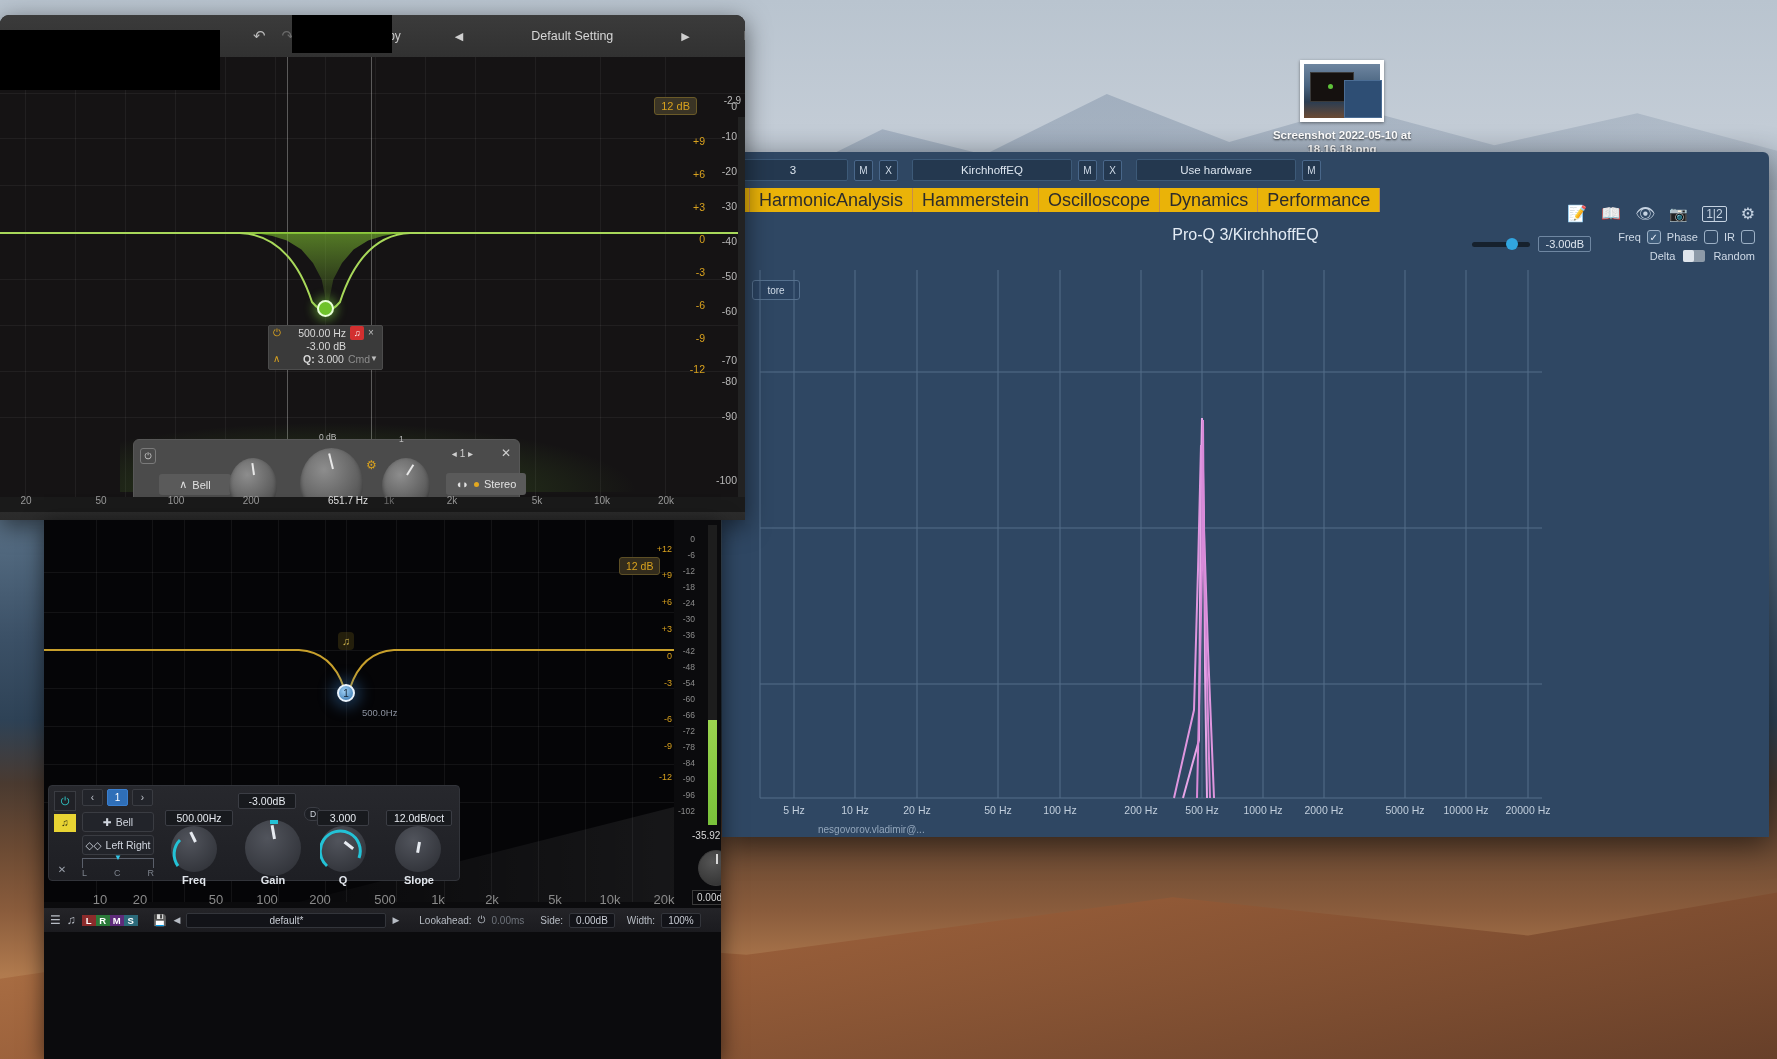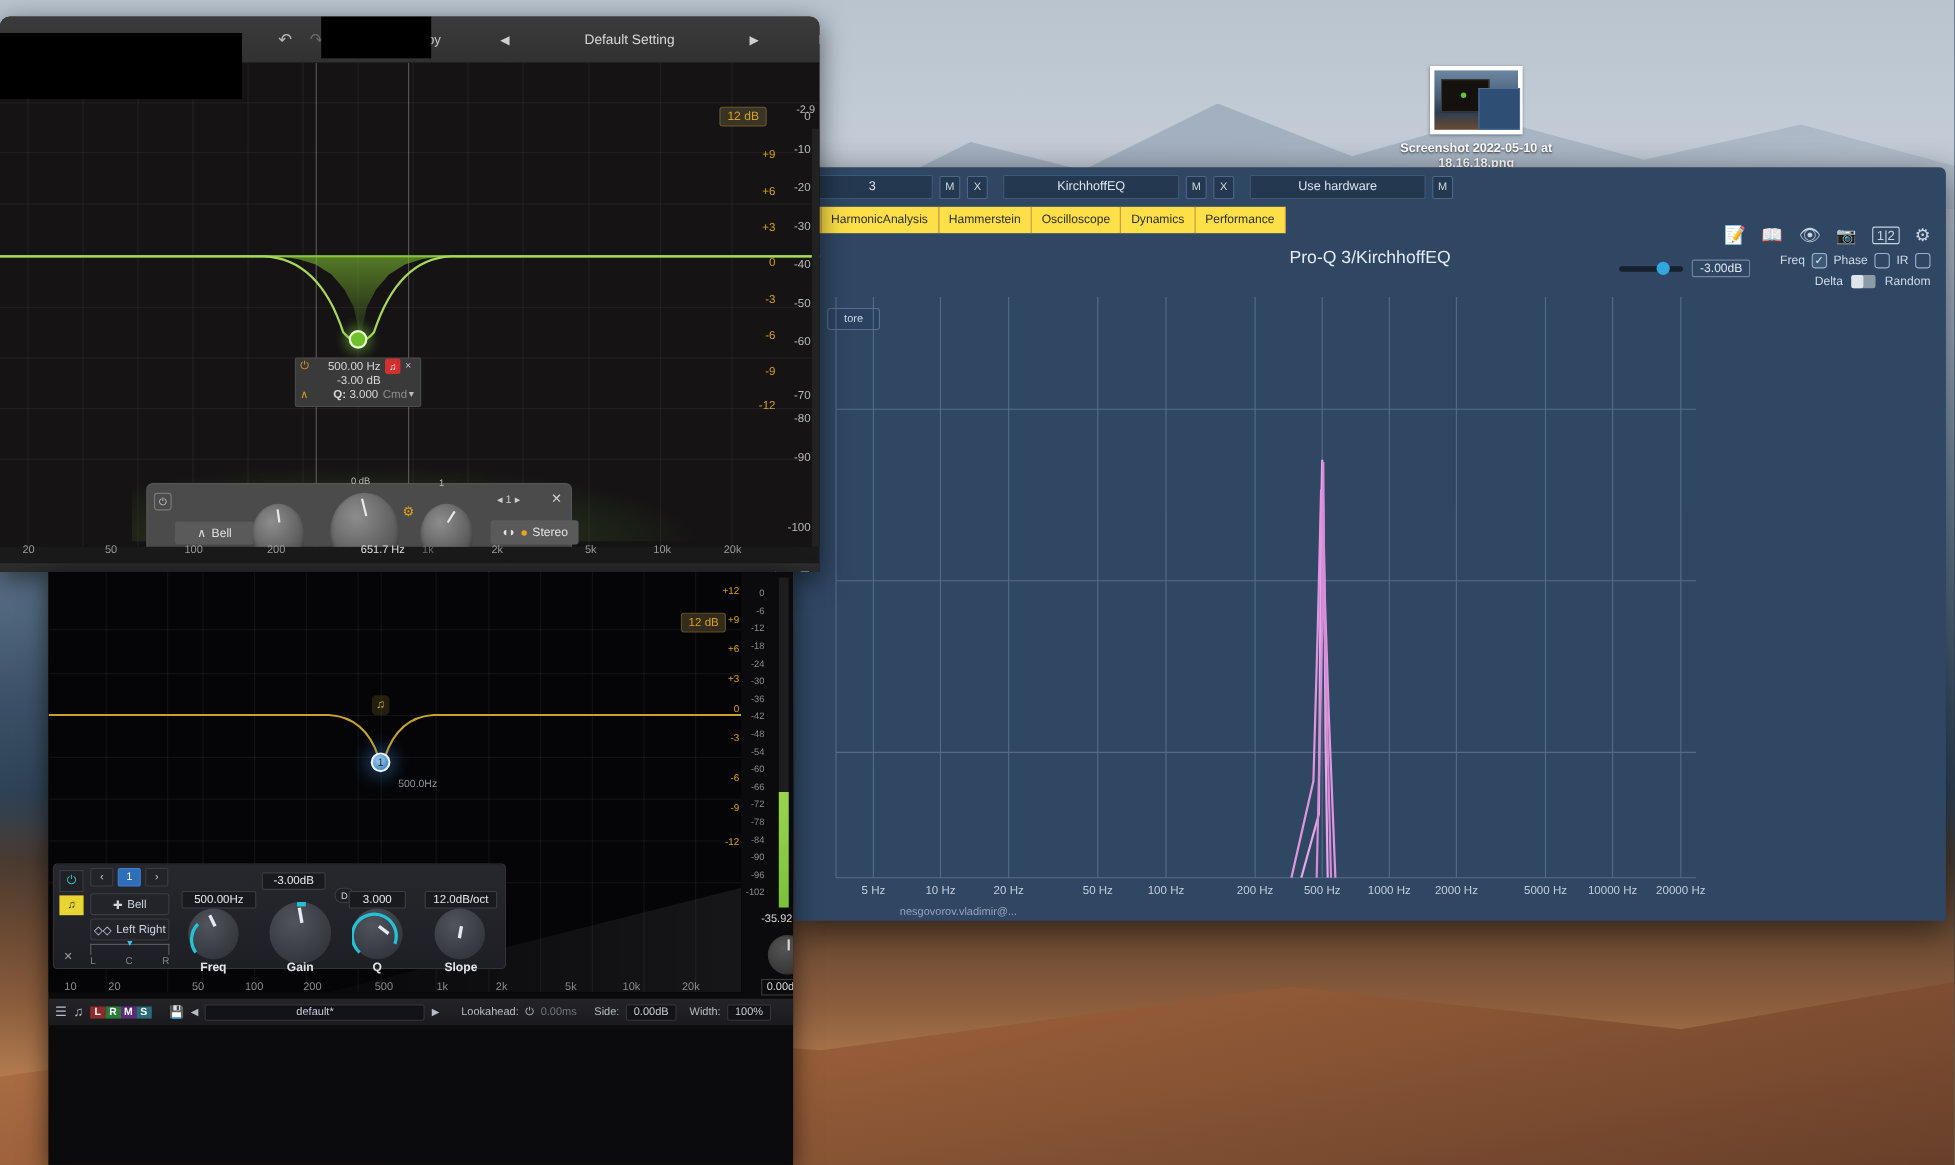--- a/index.html
+++ b/index.html
@@ -190,21 +190,21 @@
     position:absolute; left: 575px; top: 37px; padding:2px 6px; background:#332c1c;
     border:1px solid #5d4f25; border-radius:3px; color:#d8a11e; font-size:10.5px;
   }
   .pb-noise {
     position:absolute; left: 255px; bottom: 0px; width: 375px; height: 95px;
     background: linear-gradient(to right, rgba(255,255,255,.015), rgba(255,255,255,.07));
     clip-path: polygon(0% 100%, 100% 0%, 100% 100%);
   }
   .pb-right-scale { position:absolute; left: 630px; top:0; width: 35px; height: 382px; background:#0b0b0d; }
   .pb-right-scale span { position:absolute; right: 14px; font-size:8.5px; color:#8c8c8c;}
-  .pb-left-scale { position:absolute; left: 596px; top:0; width: 34px; height: 382px; }
+  .pb-left-scale { position:absolute; left: 596px; top:12px; width: 34px; height: 382px; }
   .pb-left-scale span { position:absolute; right: 2px; font-size:9px; color:#d8a11e; }
   .pb-meter { position:absolute; left: 664px; top: 5px; width: 9px; height: 300px; background:#1d1d1d; }
   .pb-meter i { position:absolute; left:0; bottom:0; width:9px; height: 105px; background: linear-gradient(to top,#79c23a,#9ad44f); }
   .pb-meterval { position:absolute; left: 648px; top: 310px; color:#d8d8d8; font-size: 10px;}
   .pb-bigknob { position:absolute; left: 654px; top: 330px; width: 36px; height: 36px; border-radius:50%; background: radial-gradient(circle at 40% 32%, #555, #2c2c2c); border:1px solid #3d3d3d; }
   .pb-bigknob i { position:absolute; left:50%; top:3px; width:2px;height:10px;background:#d8d8d8;}
   .pb-outval { position:absolute; left: 648px; top: 370px; color:#d8d8d8; font-size:10px; border:1px solid #3a3a3a; padding:1px 4px;}
   .pb-cbtn { position:absolute; left: 655px; top: 391px; width: 32px; height: 14px; background:#2a2a2a; border:1px solid #3d3d3d; color:#cfcfcf; font-size:9px; text-align:center; line-height:13px;}
 
   .pb-panel {
@@ -223,21 +223,21 @@
   .pb-pan .track { height:10px; border-left:1px solid #5a5f6a; border-right:1px solid #5a5f6a; border-top:1px solid #5a5f6a; position:relative;}
   .pb-pan .marker { position:absolute; left: 50%; top:-6px; transform:translateX(-50%); color:#35c6e8; font-size:8px;}
   .pb-pan .lbls { display:flex; justify-content:space-between; color:#7d838d; font-size:9px; }
   .pb-val { position:absolute; background:#181a1e; border:1px solid #3b3d44; color:#e6eaf0; font-size:10.5px; padding:1px 0; text-align:center; border-radius:2px;}
   .pb-knob { position:absolute; width: 46px; height: 46px; border-radius:50%; background: radial-gradient(circle at 40% 32%, #51545c, #2a2c32); }
   .pb-knob .ptr { position:absolute; left:50%; top:5px; width:3px; height:11px; background:#e7ebf1; transform-origin:50% 100%; }
   .pb-knoblbl { position:absolute; text-align:center; color:#e2e6ec; font-size:11px; font-weight:bold; }
   .pb-dbadge { position:absolute; left: 255px; top: 21px; width: 18px;height:14px; background:#1d1f24; border:1px solid #3b3d44; border-radius:7px; color:#cfd4dc; font-size:8.5px; text-align:center; line-height:13px;}
 
   .pb-freqaxis { position:absolute; left:0; top: 372px; width: 630px; height: 16px; }
-  .pb-freqaxis span { position:absolute; transform:translateX(-50%); color:#8a8a8a; font-size: 10px; }
+  .pb-freqaxis span { position:absolute; transform:translateX(-50%); color:#8a8a8a; font-size: 13px; margin-left: 36px; }
   .pb-statusbar {
     position:absolute; left:0; top: 388px; width: 677px; height: 24px;
     background: linear-gradient(to bottom,#242428,#1b1b1f); display:flex; align-items:center;
     color:#b7bcc4; font-size: 10px; gap: 6px; padding-left: 6px;
   }
   .lrms span { display:inline-block; width:14px; text-align:center; font-size:9.5px; font-weight:bold;}
   .sb-field { background:#121318; border:1px solid #33353b; color:#c8ccd4; font-size:10px; padding:1px 6px; border-radius:2px;}
 
   
   .pd {
@@ -253,21 +253,21 @@
   .pd-field {
     background:#24384f; border:1px solid #3d5a78; color:#dbe4ee; font-size:11.5px;
     height: 22px; display:flex; align-items:center; justify-content:center; border-radius:2px;
   }
   .pd-sq {
     width: 19px; height: 21px; background:#24384f; border:1px solid #49678a;
     color:#cfdae7; font-size:10px; display:flex;align-items:center;justify-content:center; border-radius:2px;
   }
   .pd-tabs { display:flex; height: 24px; padding-left: 0px; }
   .pd-tab {
-    background:#fde047; border-right:1px solid #c98c4c; color:#2c2c2c; font-size:11px;
+    background:#eab308; border-right:1px solid #c98c4c; color:#2c2c2c; font-size:18px;
     display:flex; align-items:center; padding: 0 9px;
   }
   .pd-icons { position:absolute; right: 14px; top: 52px; display:flex; gap:14px; align-items:center; color:#c6d3e2; }
   .pd-subtitle { text-align:center; color:#e4ecf5; font-size: 16px; margin-top: 14px; }
   .pd-slider-wrap { position:absolute; right: 178px; top: 84px; display:flex; align-items:center; gap:8px;}
   .pd-slider { width: 58px; height: 5px; background:#16212d; border-radius:3px; position:relative; }
   .pd-slider .knobdot { position:absolute; left: 34px; top:-4px; width: 12px;height:12px;border-radius:50%; background:#31a6e0; }
   .pd-dbbox { border:1px solid #6f87a2; color:#dfe7f0; font-size:11px; padding:1px 6px; border-radius:2px;}
   .pd-checks { position:absolute; right: 14px; top: 78px; color:#cfdae7; font-size:11px; }
   .pd-chk { display:inline-flex; width:14px;height:14px; border:1px solid #9db1c6; border-radius:3px; vertical-align:middle; align-items:center;justify-content:center; color:#eaf2fb; font-size:10px;}

